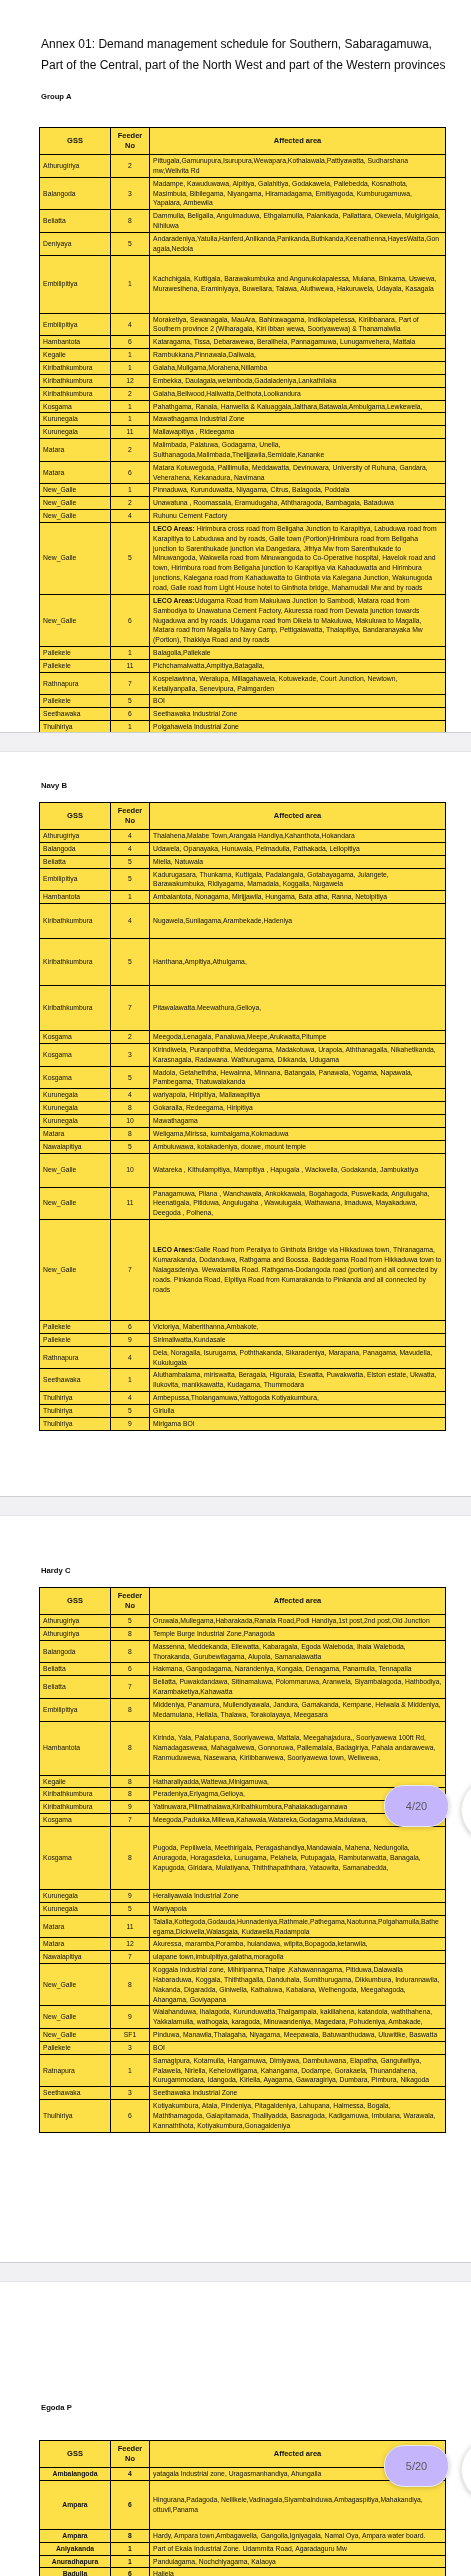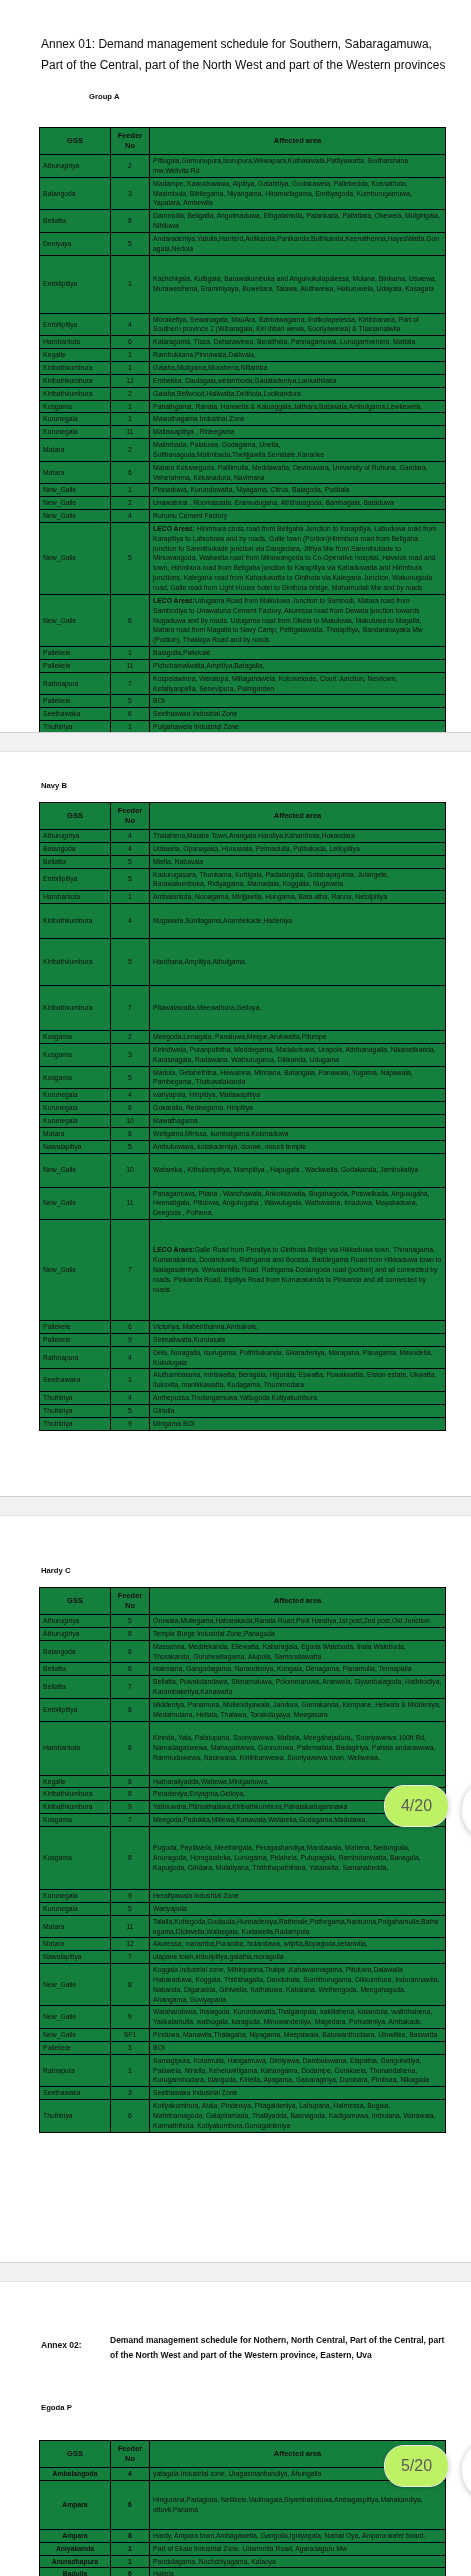--- a/index.html
+++ b/index.html
@@ -9,28 +9,28 @@
   }
   .doc-title {
     position:absolute; left:41px; width:410px;
     font-size:12px; font-weight:normal; line-height:1.75; color:#0d0d0d;
   }
   #annex1-title { top:34px; }
   .annex2-wrap { position:absolute; left:41px; top:2333px; width:410px; display:flex; }
   .annex2-label { width:69px; flex:0 0 69px; font-size:8.5px; font-weight:bold; padding-top:7.2px; }
   .annex2-text { width:337px; font-size:8.5px; font-weight:bold; line-height:1.75; }
   .group-label { position:absolute; left:41px; font-size:7.7px; font-weight:bold; color:#0d0d0d; }
-  #label-group-a { top:92px;margin-left:48px; }
+  #label-group-a { top:92px; }
   #label-group-b { top:781px; }
   #label-group-c { top:1566px; }
   #label-group-p { top:2403px; }
 
   table.sched-table {
     position:absolute; left:39px; width:405px; table-layout:fixed;
-    border-collapse:collapse; background:#15803d;
+    border-collapse:collapse; background:#fde047;
     border:1.5px solid #000;
   }
   #table-a { top:127px; }
   #table-b { top:802px; }
   #table-c { top:1587px; }
   #table-p1 { top:2440px; }
   .sched-table th, .sched-table td { border:0.8px solid #000; }
   .sched-table th {
     font-size:7.5px; font-weight:bold; text-align:center; vertical-align:middle;
     padding:1.5px 2.1px; height:23px; line-height:1.3;
@@ -48,24 +48,24 @@
   .page-gap {
     position:absolute; left:0; width:472px; height:19.6px; box-sizing:border-box;
     background:#f1f1f3; border-top:0.8px solid #cfcfd2; border-bottom:0.5px solid #e4e4e6;
   }
   #gap-1 { top:732px; }
   #gap-2 { top:1496px; }
   #gap-3 { top:2262px; }
 
   .page-badge {
     position:absolute; left:384px; width:63px; height:40px; border-radius:20px;
-    background:#bef264; border:0.5px solid #ececec;
+    background:#c4b5fd; border:0.5px solid #ececec;
     box-shadow:0 1px 5.2px rgba(0,0,0,0.20);
     display:flex; align-items:center; justify-content:center;
-    font-size:16px; color:#5a5a5a; z-index:30;
+    font-size:11px; color:#5a5a5a; z-index:30;
   }
   #badge-0 { top:1785px; }
   #badge-1 { top:2445px;text-align:right; }
   .edge-fab {
     position:absolute; left:461px; width:62px; height:62px; border-radius:50%;
     background:#ffffff; border:0.5px solid #ececec;
     box-shadow:0 1px 5.2px rgba(0,0,0,0.22); z-index:29;
   }
   #fab-0 { top:1778px; }
   #fab-1 { top:2438px; }
@@ -520,24 +520,20 @@
         <tr>
           <td class="cell-gss">Thulhiriya</td>
           <td class="cell-feeder">6</td>
           <td class="cell-area">Kotiyakumbura, Atala, Pindeniya, Pitagaldeniya, Lahupana, Halmessa, Bogala, Maththamagoda, Galapitamada, Thalliyadda, Basnagoda, Kadigamuwa, Imbulana, Warawala, Kannaththota, Kotiyakumbura,Gonagaldeniya</td>
         </tr>
       </tbody>
     </table>
 
   <div class="page-gap" id="gap-3"></div>
 
-  <div class="annex2-wrap">
-    <div class="annex2-label">Annex 02:</div>
-    <div class="annex2-text">Demand management schedule for Nothern, North Central, Part of the Central, part of the North West and part of the Western province, Eastern, Uva</div>
-  </div>
 
   <div class="group-label" id="label-group-p">Egoda P</div>
   <table class="sched-table group-p" id="table-p1">
       <colgroup>
         <col style="width: 71px;">
         <col style="width: 39px;">
         <col style="width: 296px;">
       </colgroup>
       <thead>
         <tr>

